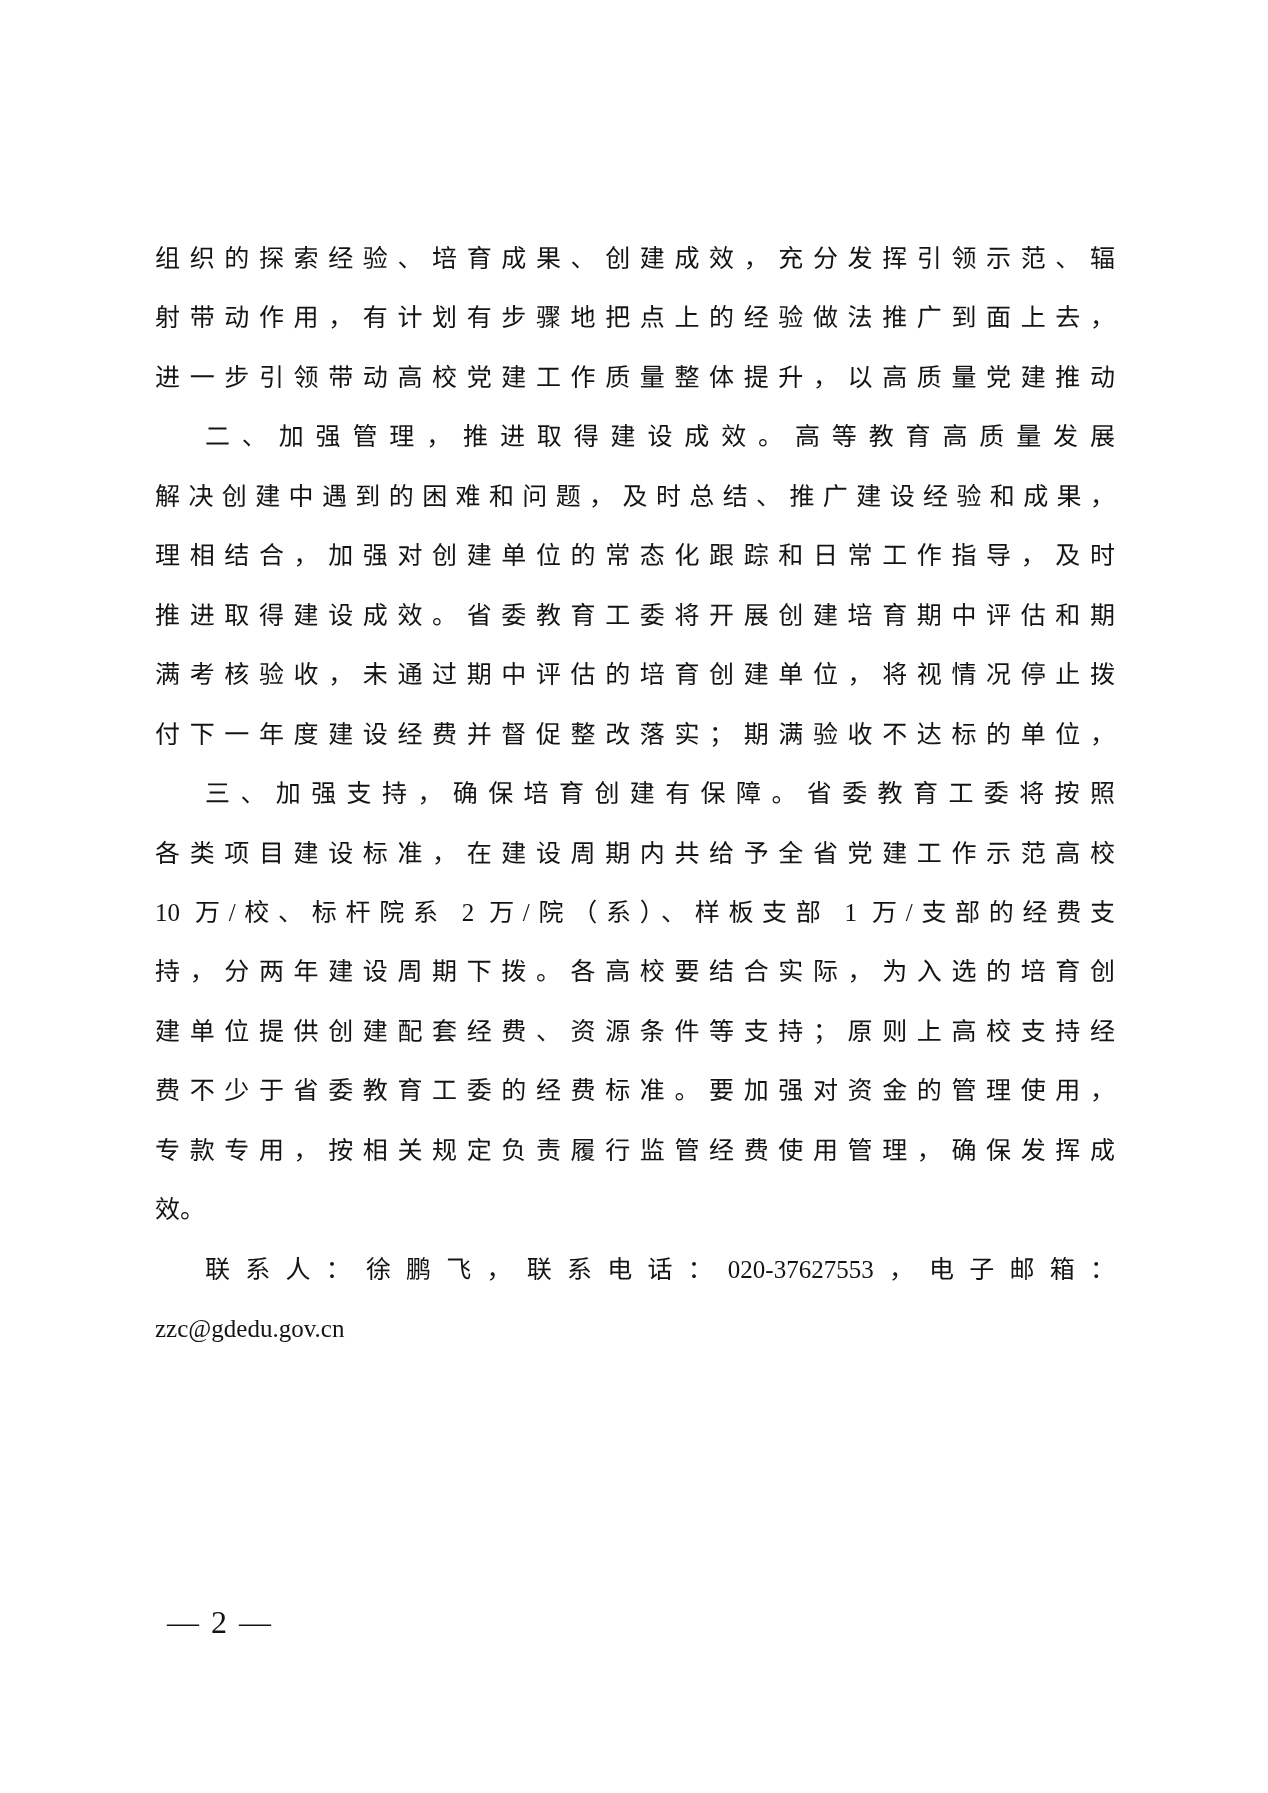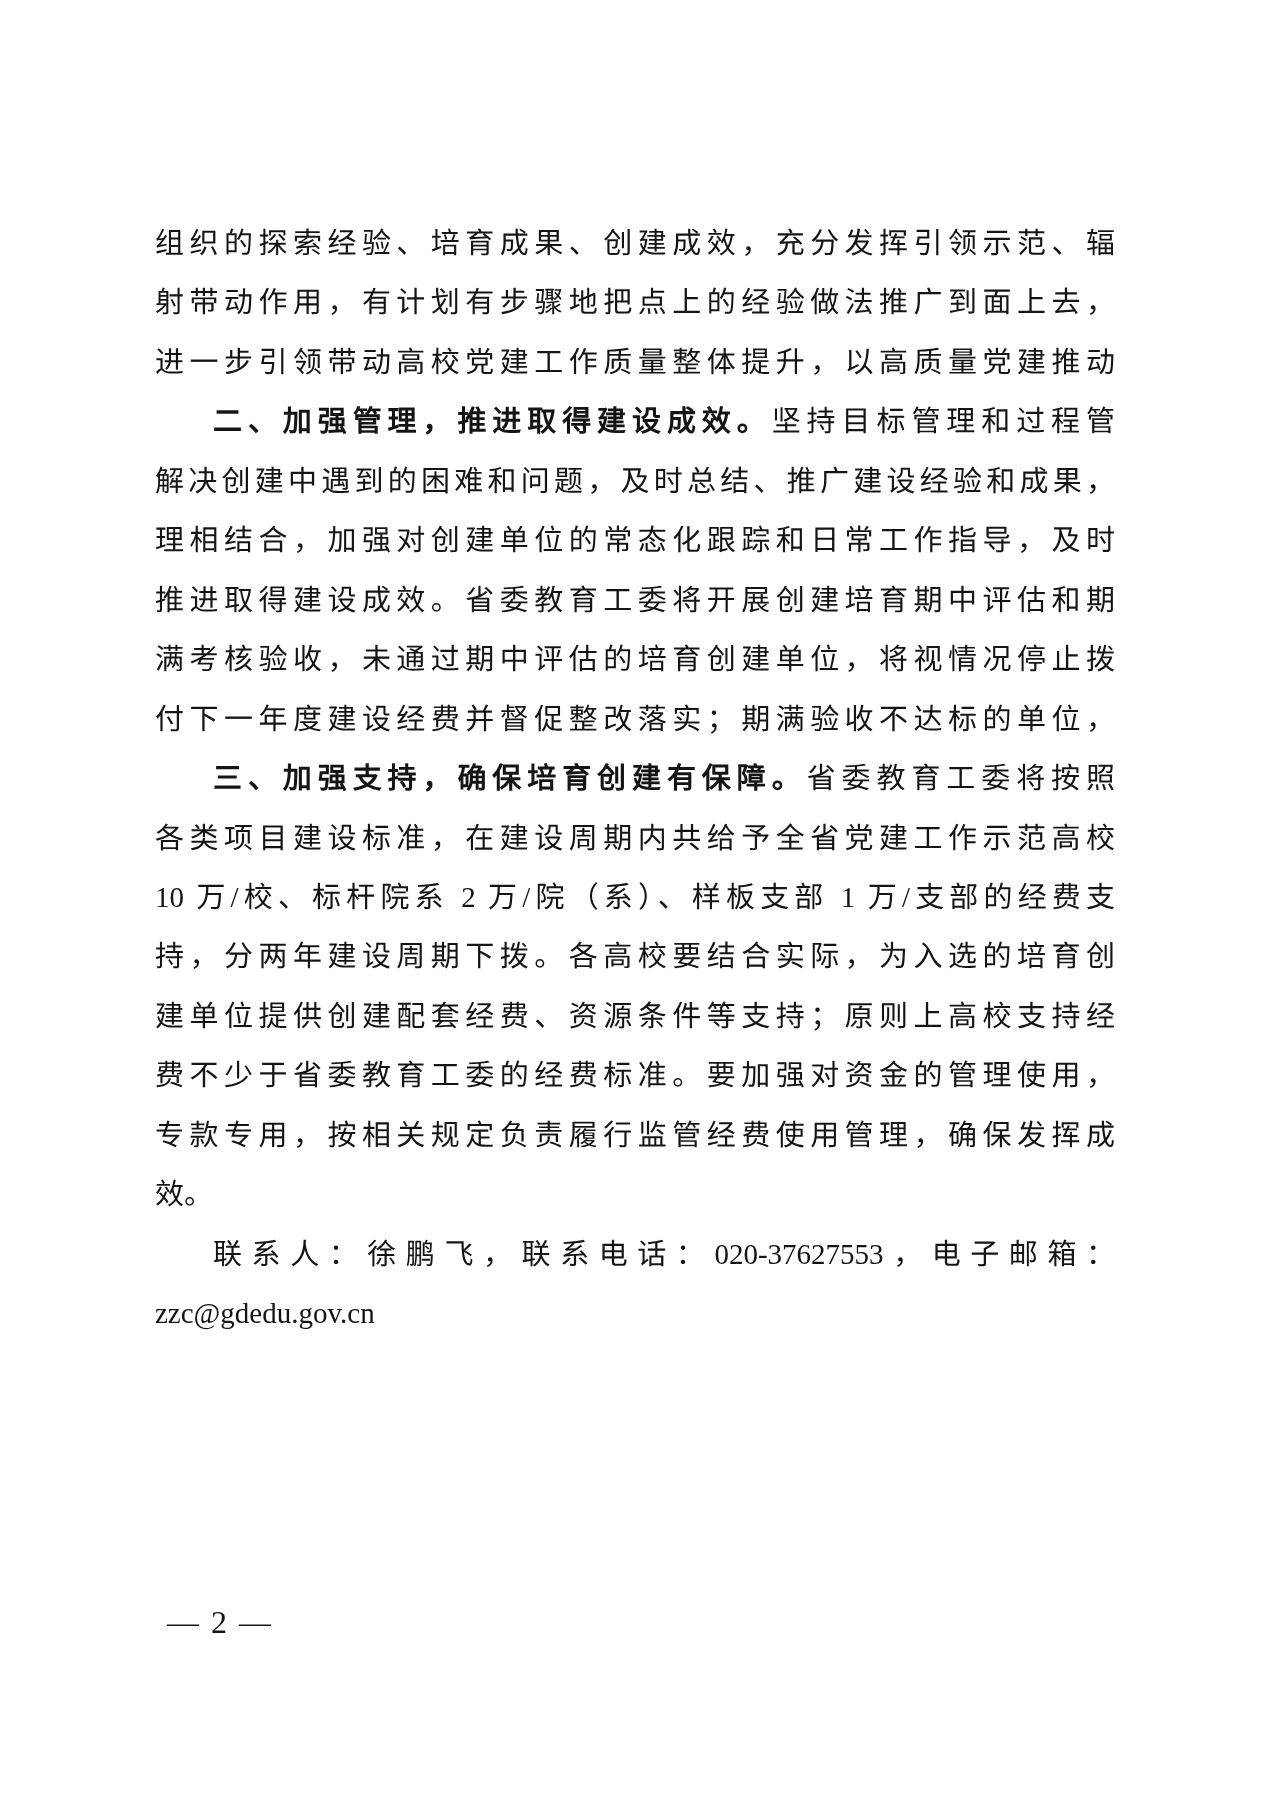--- a/index.html
+++ b/index.html
@@ -12,23 +12,23 @@
     width: 1268px;
     height: 1793px;
     background: #ffffff;
     overflow: hidden;
     font-family: "Liberation Serif", "DejaVu Serif", serif;
     color: #141414;
   }
   .doc-body {
     position: absolute;
     left: 155px;
-    top: 214px;
+    top: 229px;
     width: 960px;
-    font-size: 29px;
+    font-size: 25px;
     line-height: 59.45px;
     letter-spacing: 0;
   }
   .para { margin: 0; }
   .line {
     text-align: justify;
     text-align-last: left;
     white-space: normal;
     overflow: hidden;
   }
@@ -37,21 +37,21 @@
   }
   .line.ind {
     text-indent: 2em;
   }
   .seg-fs {
     font-family: "Liberation Serif", "DejaVu Serif", serif;
     font-weight: 400;
   }
   .seg-hei {
     font-family: "Liberation Sans", "DejaVu Sans", sans-serif;
-    font-weight: 700;
+    font-weight: 400;
   }
   .page-number {
     position: absolute;
     left: 167px;
     top: 1601px;
     font-size: 32px;
     line-height: 42px;
     font-family: "Liberation Serif", "DejaVu Serif", serif;
     color: #141414;
     letter-spacing: 2px;
@@ -61,21 +61,21 @@
 <body>
 
 <div class="page">
   <div class="doc-body">
       <div class="para">
         <div class="line j"><span class="seg-fs">组织的探索经验、培育成果、创建成效，充分发挥引领示范、辐</span></div>
         <div class="line j"><span class="seg-fs">射带动作用，有计划有步骤地把点上的经验做法推广到面上去，</span></div>
         <div class="line j"><span class="seg-fs">进一步引领带动高校党建工作质量整体提升，以高质量党建推动</span></div>
       </div>
       <div class="para">
-        <div class="line j ind"><span class="seg-hei">二、加强管理，推进取得建设成效。</span><span class="seg-fs">坚持目标管理和过程管</span></div>
+        <div class="line j ind"><span class="seg-hei">二、加强管理，推进取得建设成效。</span><span class="seg-fs">高等教育高质量发展</span></div>
         <div class="line j"><span class="seg-fs">解决创建中遇到的困难和问题，及时总结、推广建设经验和成果，</span></div>
         <div class="line j"><span class="seg-fs">理相结合，加强对创建单位的常态化跟踪和日常工作指导，及时</span></div>
         <div class="line j"><span class="seg-fs">推进取得建设成效。省委教育工委将开展创建培育期中评估和期</span></div>
         <div class="line j"><span class="seg-fs">满考核验收，未通过期中评估的培育创建单位，将视情况停止拨</span></div>
         <div class="line j"><span class="seg-fs">付下一年度建设经费并督促整改落实；期满验收不达标的单位，</span></div>
       </div>
       <div class="para">
         <div class="line j ind"><span class="seg-hei">三、加强支持，确保培育创建有保障。</span><span class="seg-fs">省委教育工委将按照</span></div>
         <div class="line j"><span class="seg-fs">各类项目建设标准，在建设周期内共给予全省党建工作示范高校</span></div>
         <div class="line j"><span class="seg-fs">10 万/校、标杆院系 2 万/院（系）、样板支部 1 万/支部的经费支</span></div>

